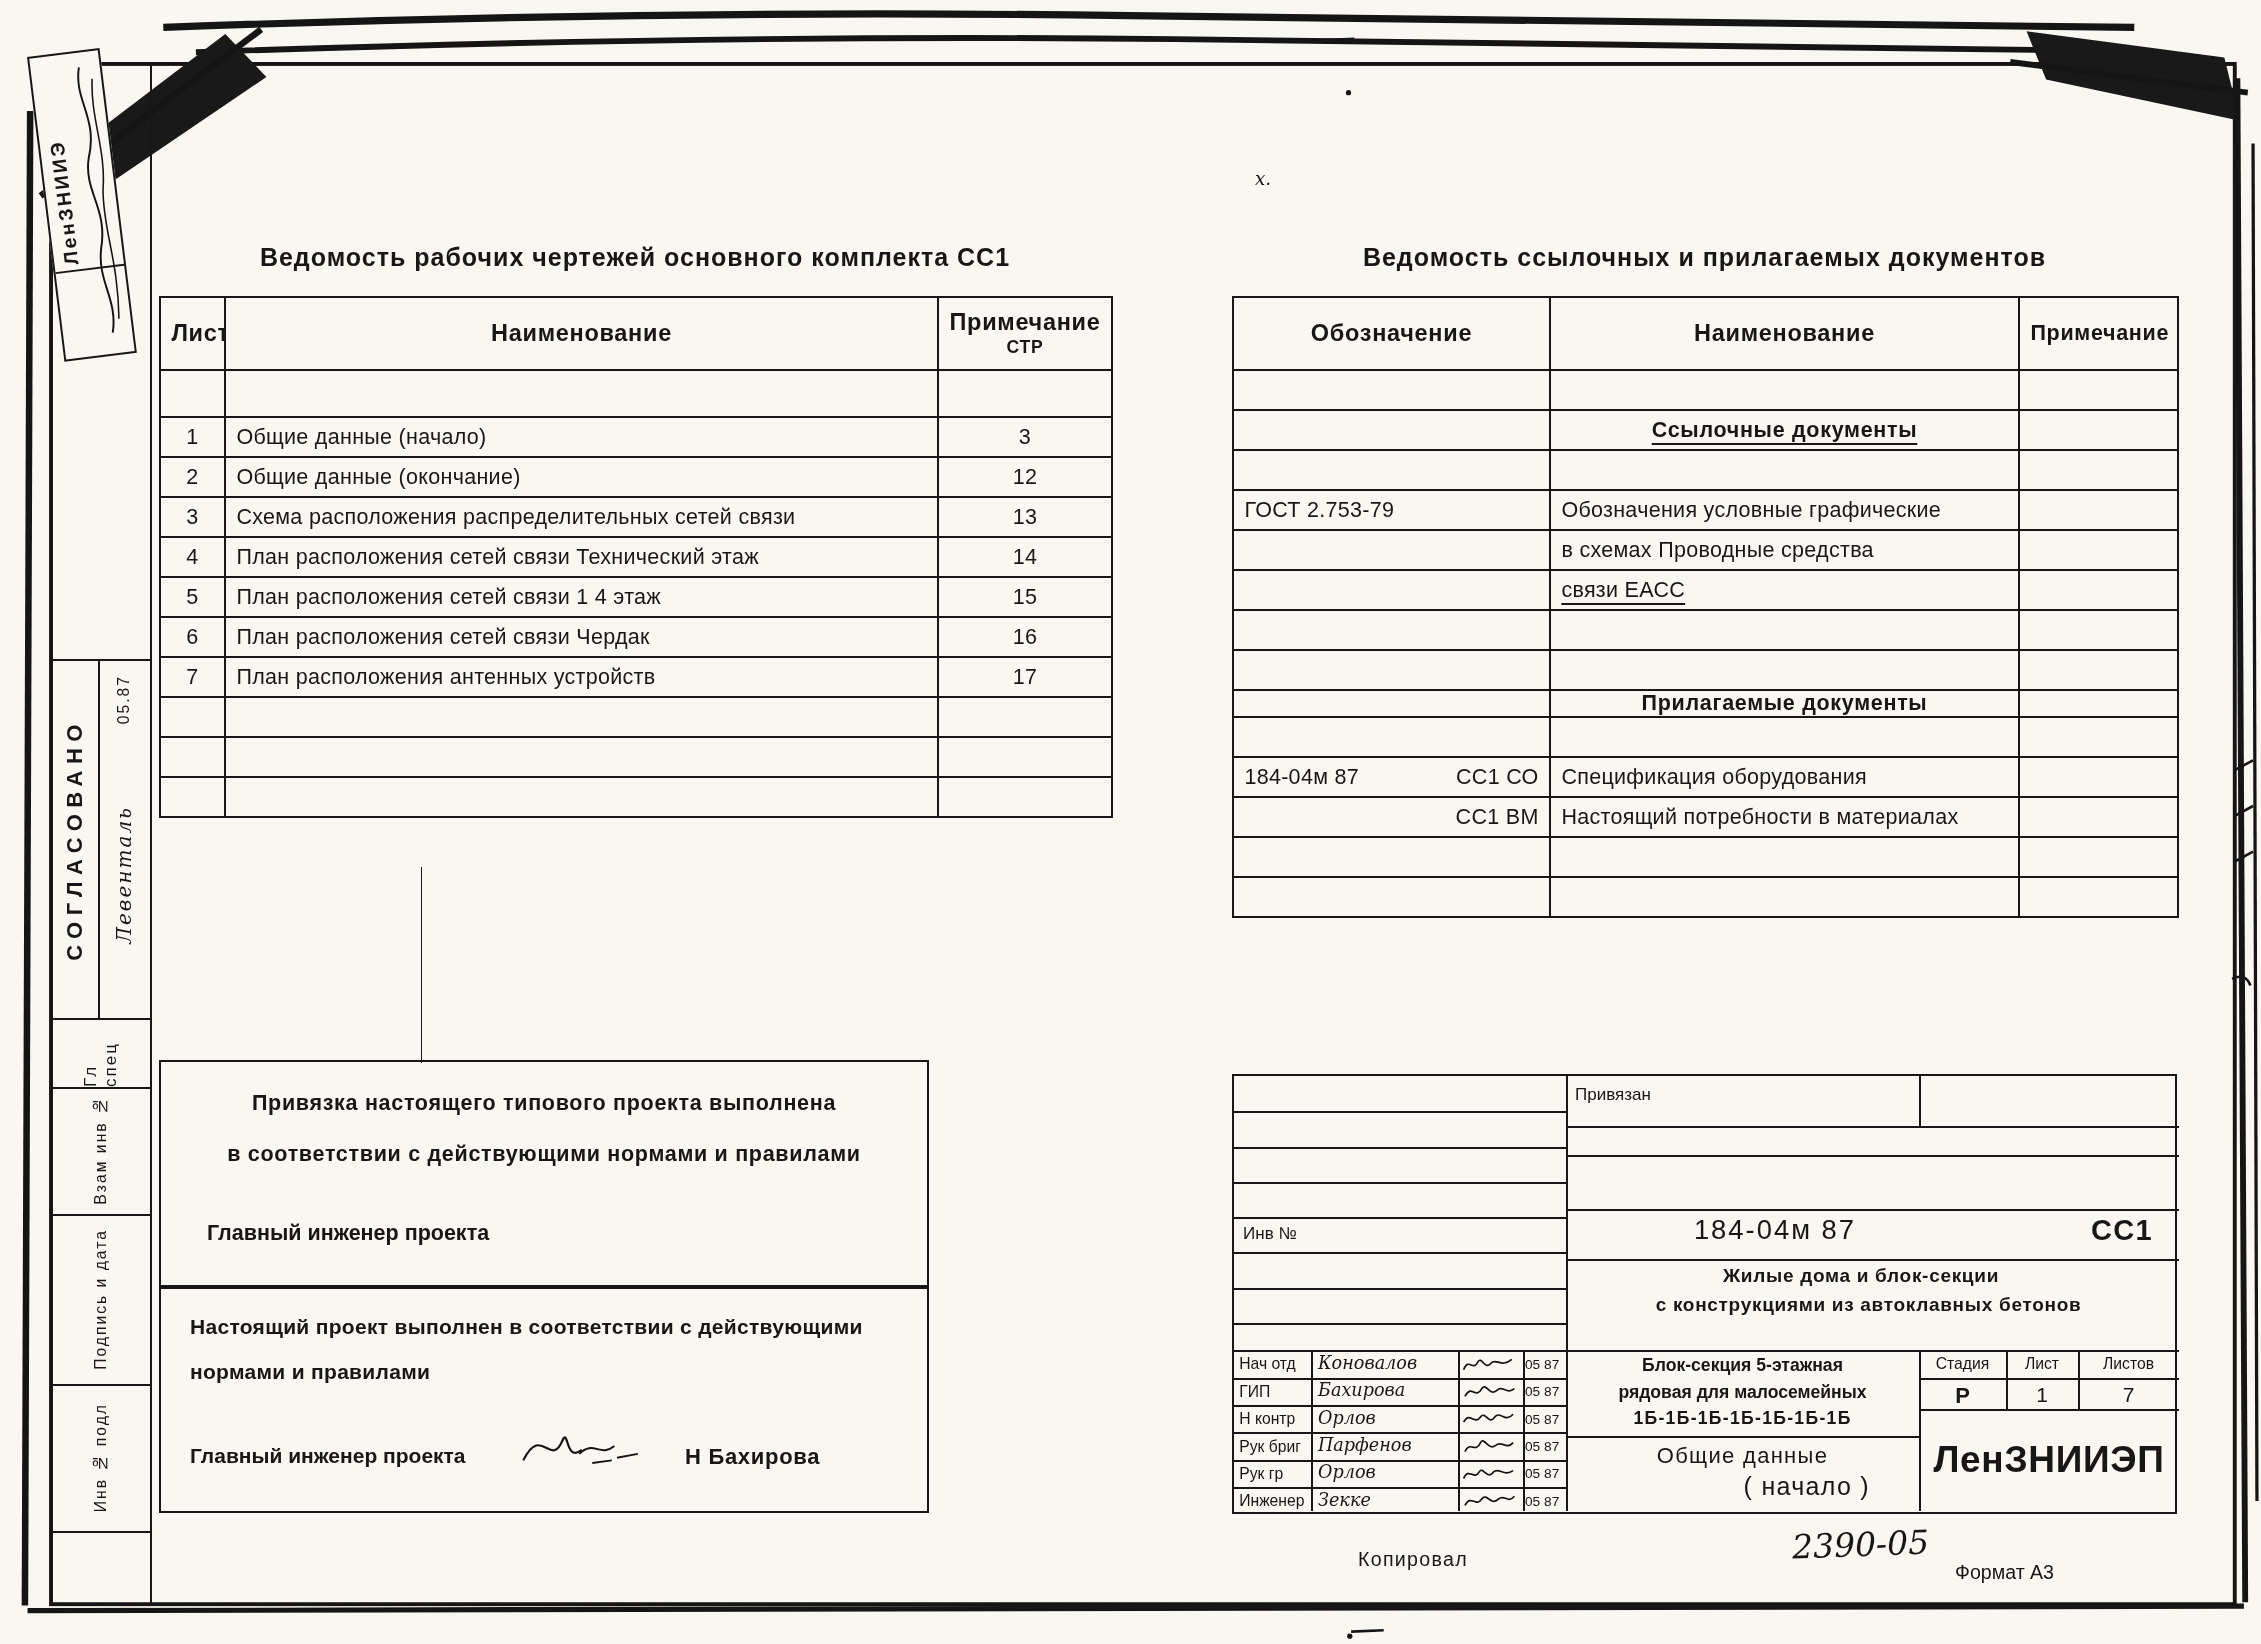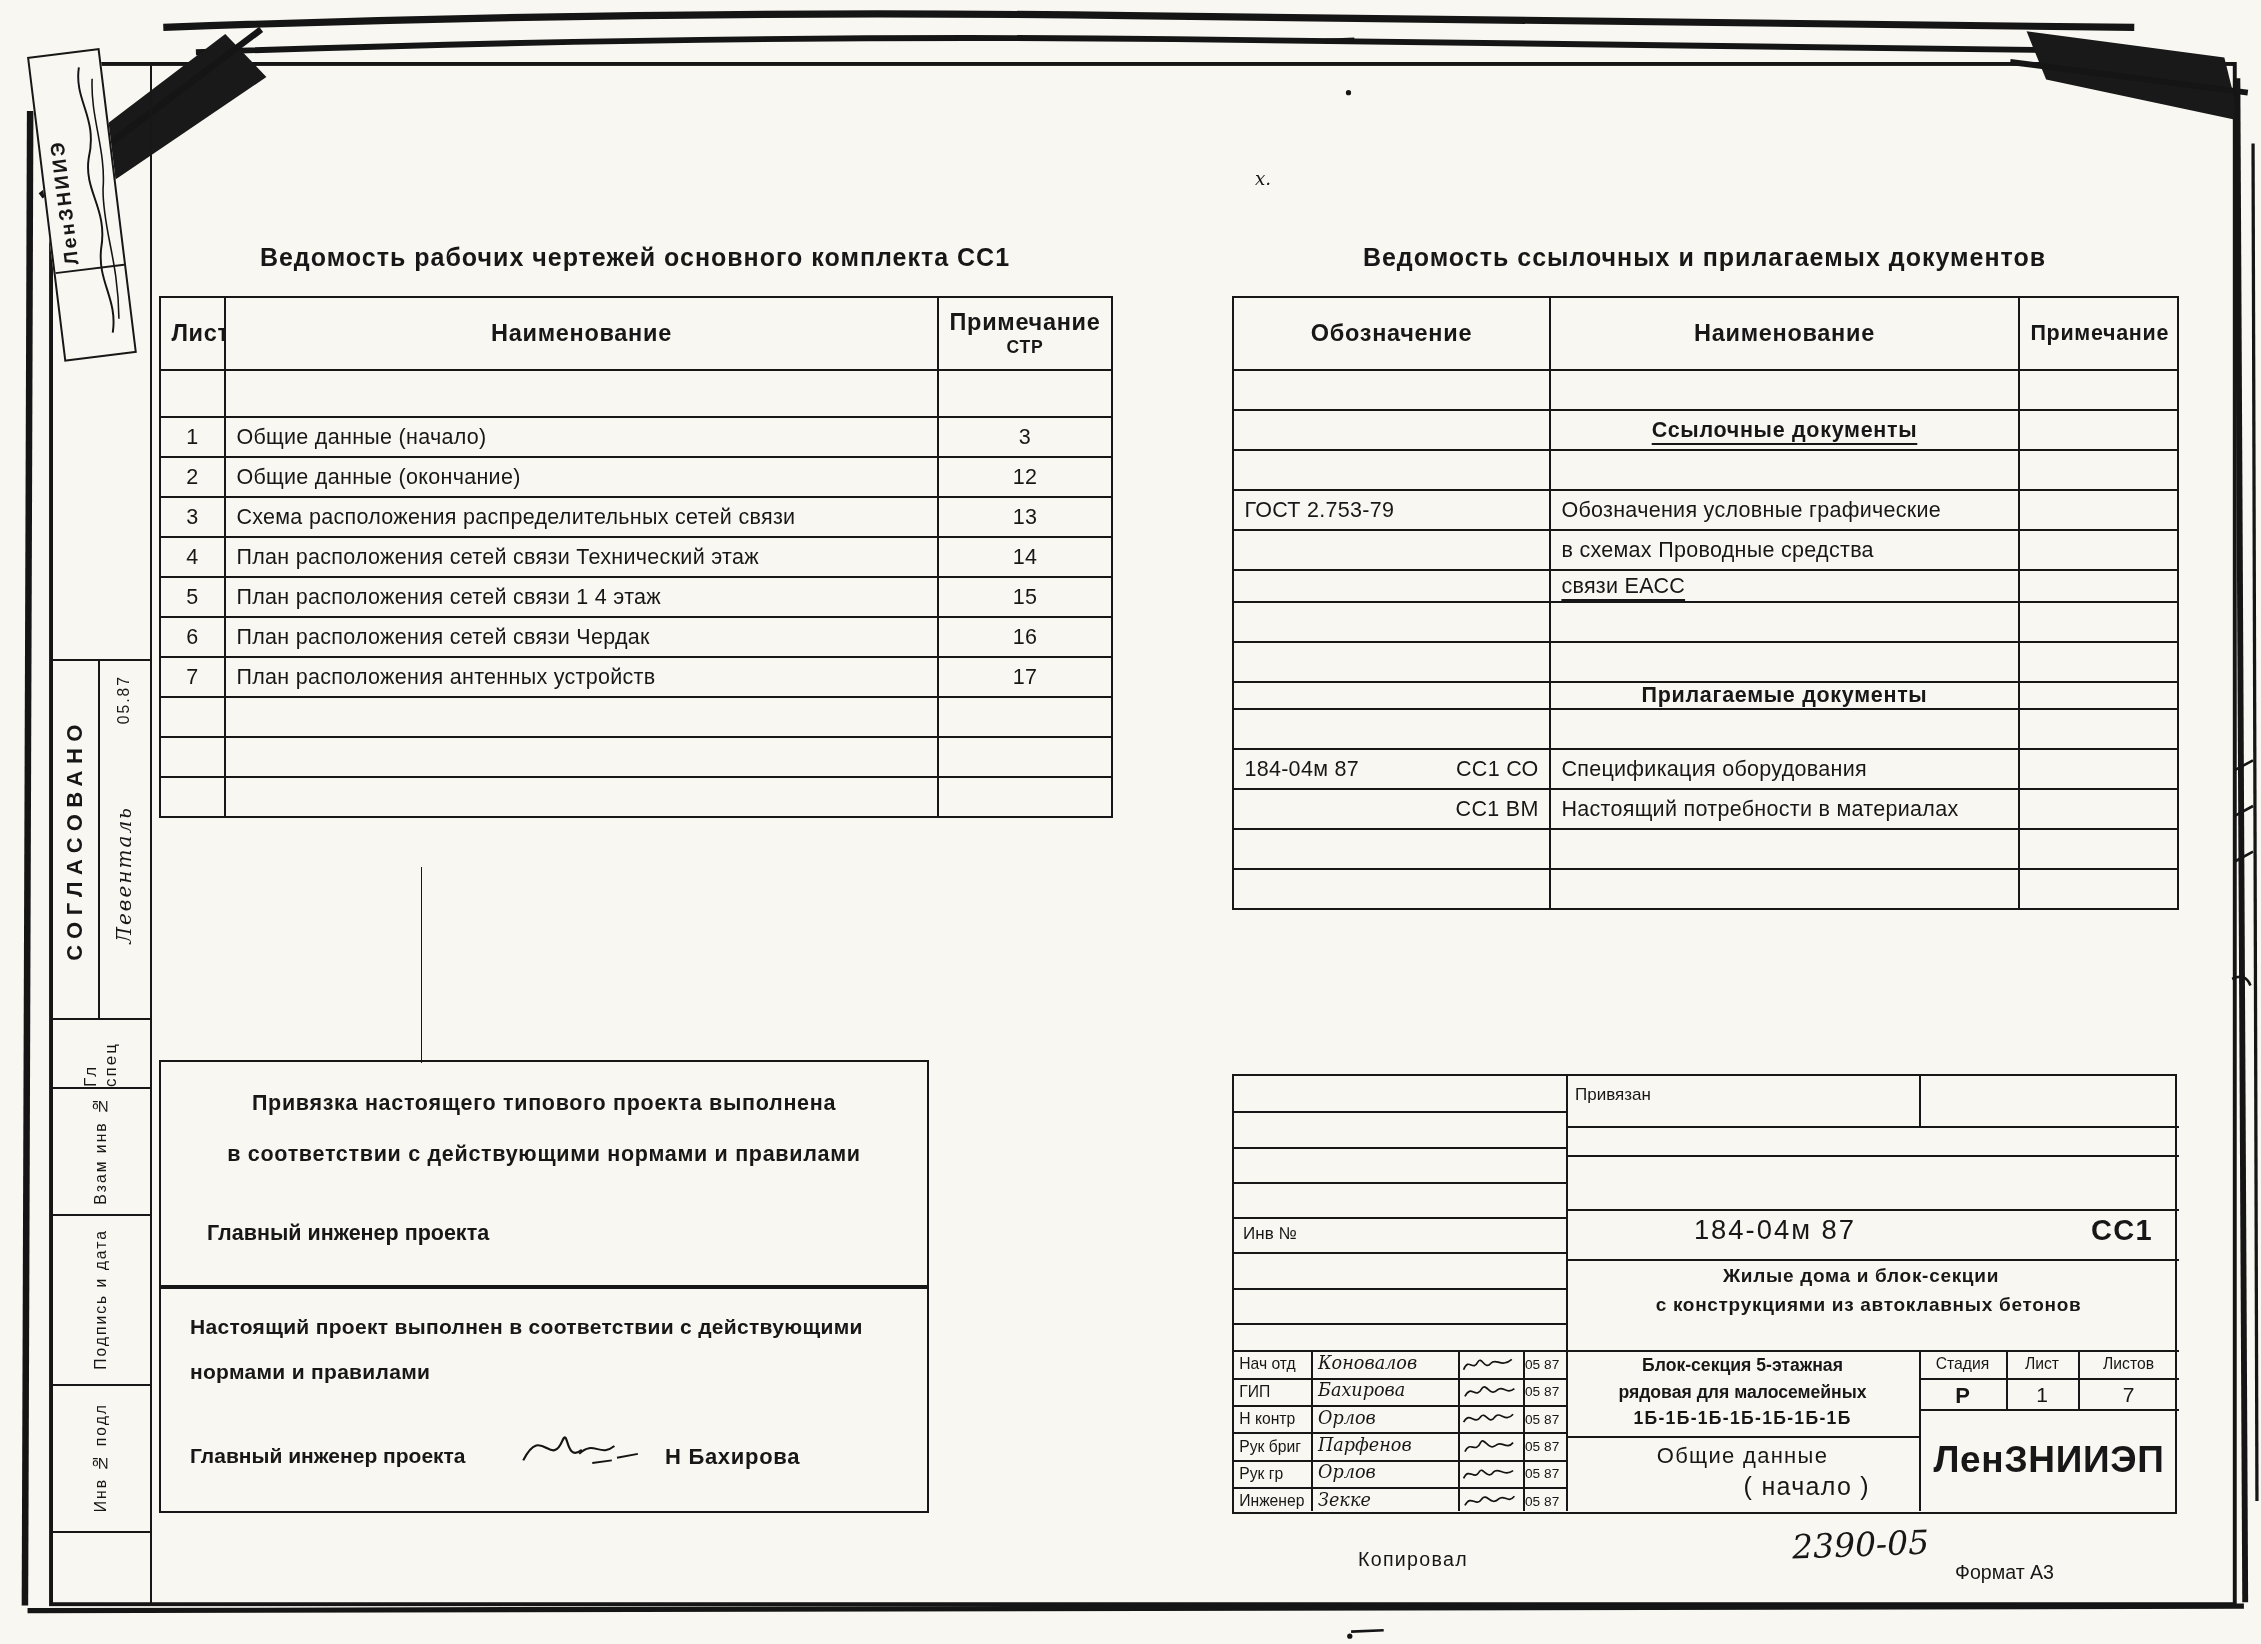--- a/index.html
+++ b/index.html
@@ -205,21 +205,21 @@
       <tr style="height:40px">
         <td class="hand">ГОСТ 2.753-79</td>
         <td class="hand">Обозначения условные графические</td>
         <td></td>
       </tr>
       <tr style="height:40px">
         <td></td>
         <td class="hand">в схемах Проводные средства</td>
         <td></td>
       </tr>
-      <tr style="height:32px">
+      <tr style="height:40px">
         <td></td>
         <td>
           <span class="u hand">связи ЕАСС</span>
         </td>
         <td></td>
       </tr>
       <tr style="height:40px">
         <td></td>
           <td></td>
           <td></td>
@@ -281,21 +281,21 @@
 
   <div class="abs bordered" style="left:159px;top:1287px;width:770px;height:226px;z-index:1">
     <div class="tb-txt" style="left:29px;top:26px;font-size:21px;font-weight:700;letter-spacing:0.3px">Настоящий проект выполнен в соответствии с действующими</div>
     <div class="tb-txt" style="left:29px;top:71px;font-size:21px;font-weight:700;letter-spacing:0.3px">нормами и правилами</div>
     <div class="tb-txt" style="left:29px;top:155px;font-size:21px;font-weight:700">Главный инженер проекта</div>
     <svg class="sig abs" style="left:353px;top:131px" width="137" height="56" viewBox="0 0 210 86">
       <path d="M14,62 C42,6 56,74 74,32 C84,10 78,66 104,46" stroke-width="3.4"></path>
       <path d="M100,52 C122,30 132,58 154,40" stroke-width="3"></path>
       <path d="M120,66 L150,62 M158,58 L190,52" stroke-width="3"></path>
     </svg>
-    <div class="tb-txt" style="left:504px;top:155px;font-size:22px;font-weight:700;letter-spacing:0.7px">Н Бахирова</div>
+    <div class="tb-txt" style="left:524px;top:155px;font-size:22px;font-weight:700;letter-spacing:0.7px">Н Бахирова</div>
   </div>
 
   <div id="titleblock" class="abs" style="left:1232px;top:1074px;width:945px;height:440px;z-index:1">
 
     <div class="vline" style="left:332px;top:0;height:435px"></div>
     <div class="hline" style="left:0;top:35px;width:332px"></div>
     <div class="hline" style="left:0;top:71px;width:332px"></div>
     <div class="hline" style="left:0;top:106px;width:332px"></div>
     <div class="hline" style="left:0;top:141px;width:332px"></div>
     <div class="hline" style="left:0;top:176px;width:332px"></div>

